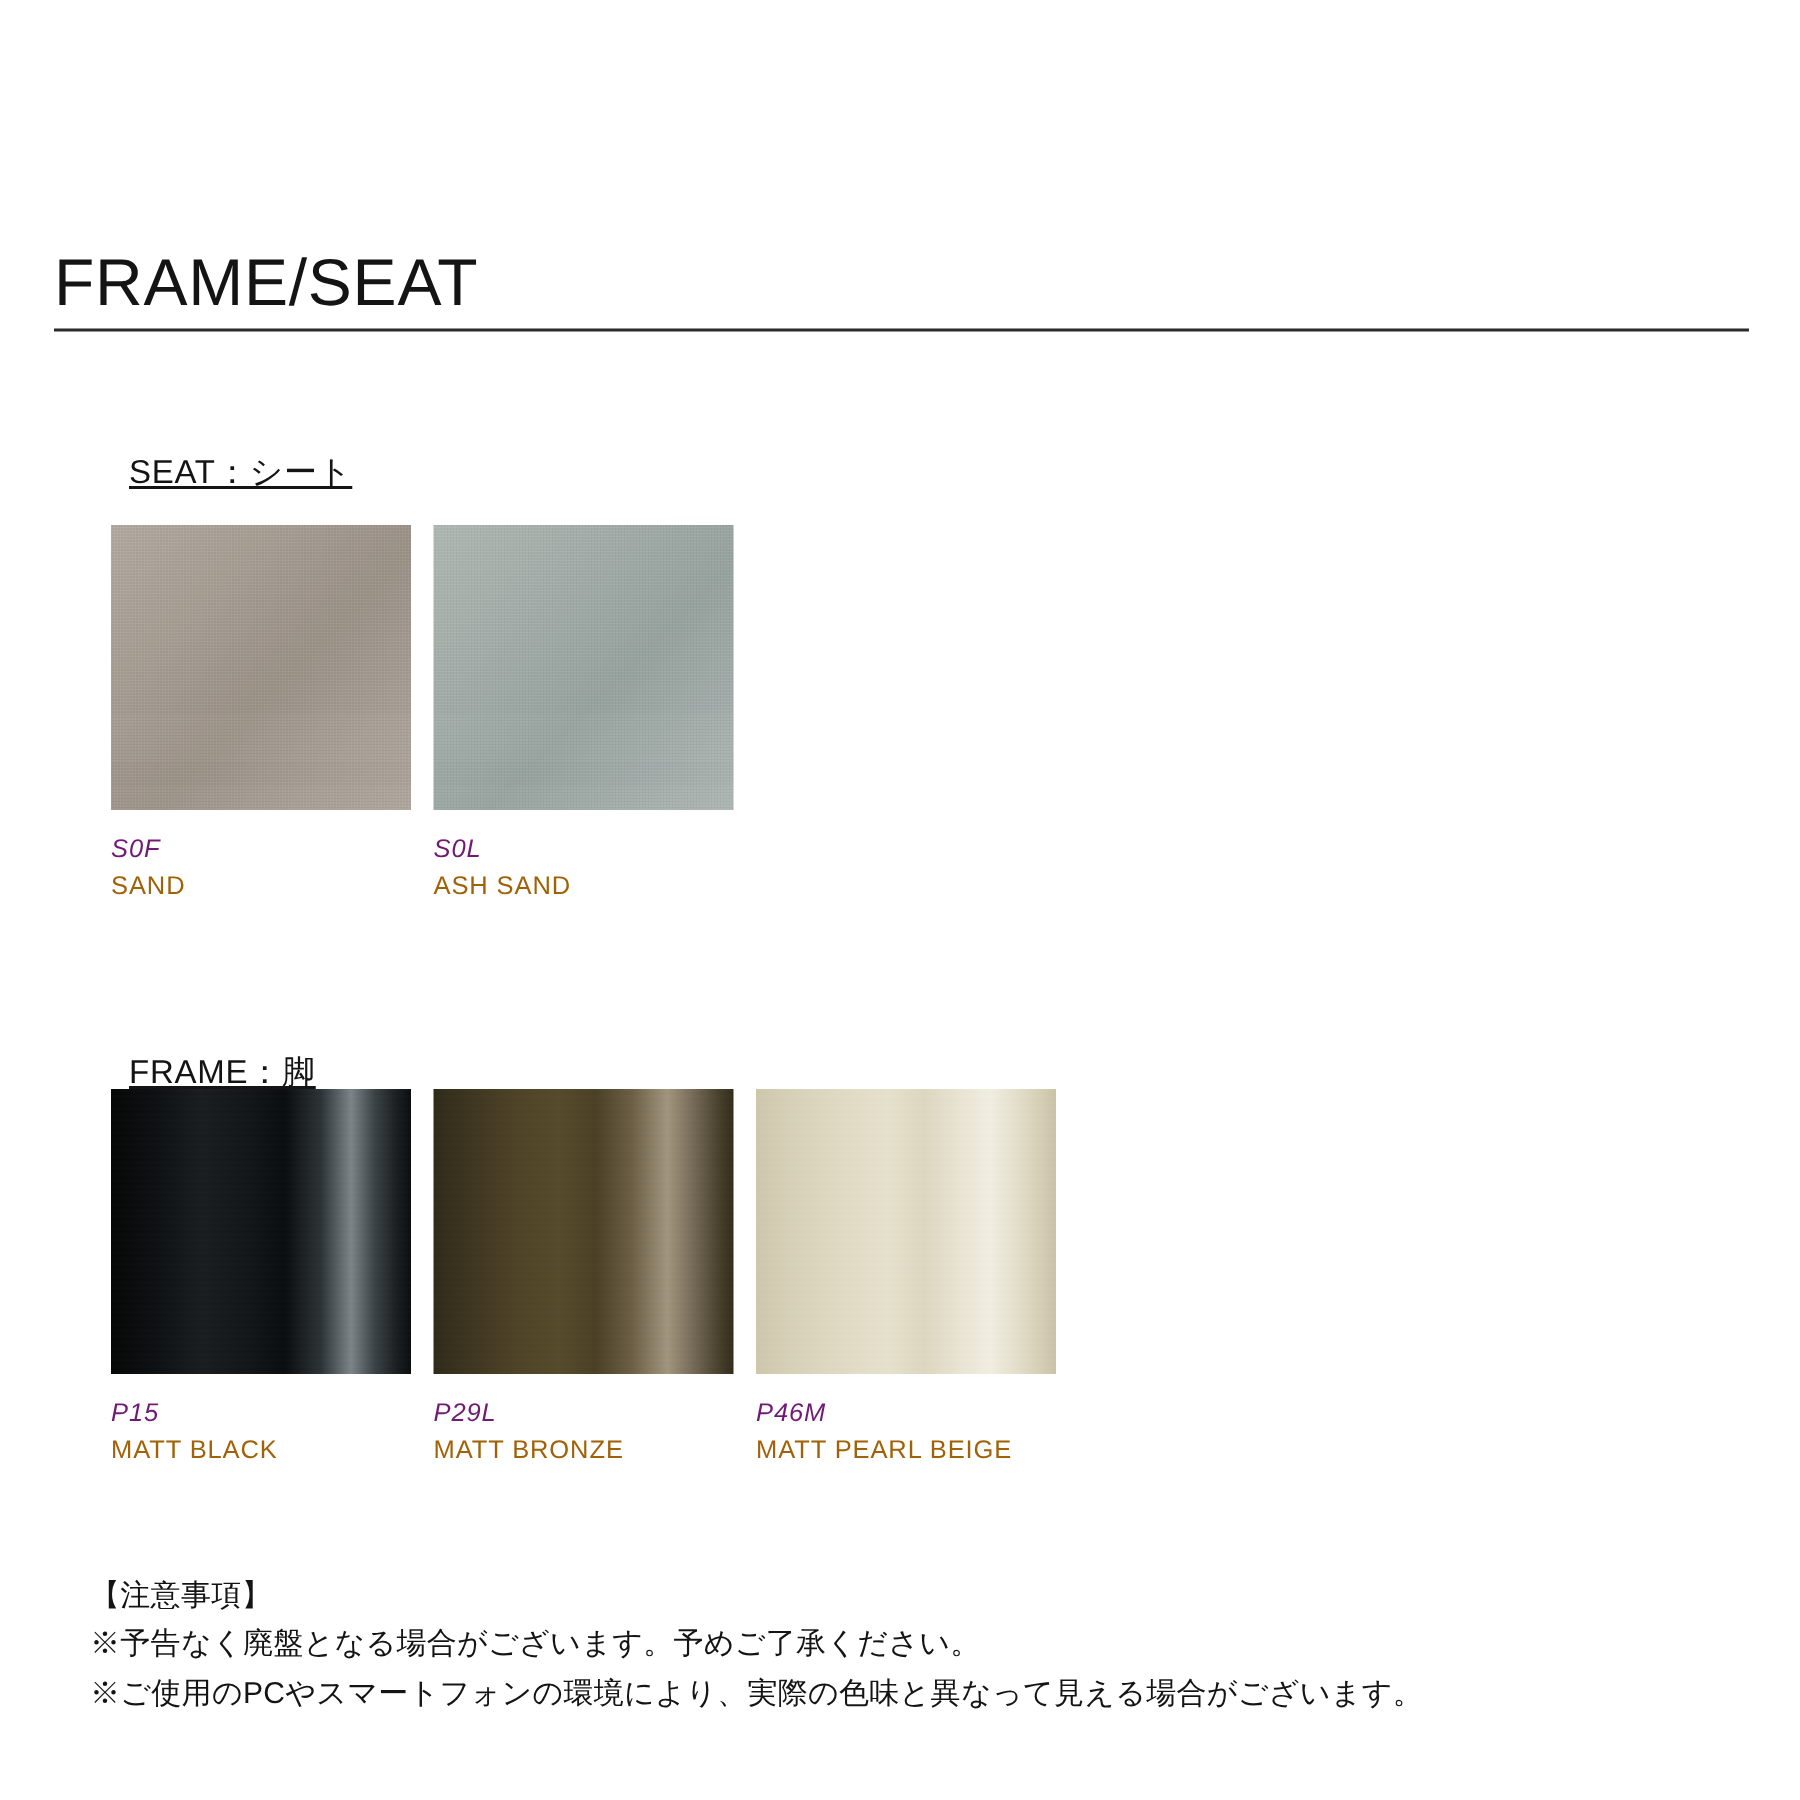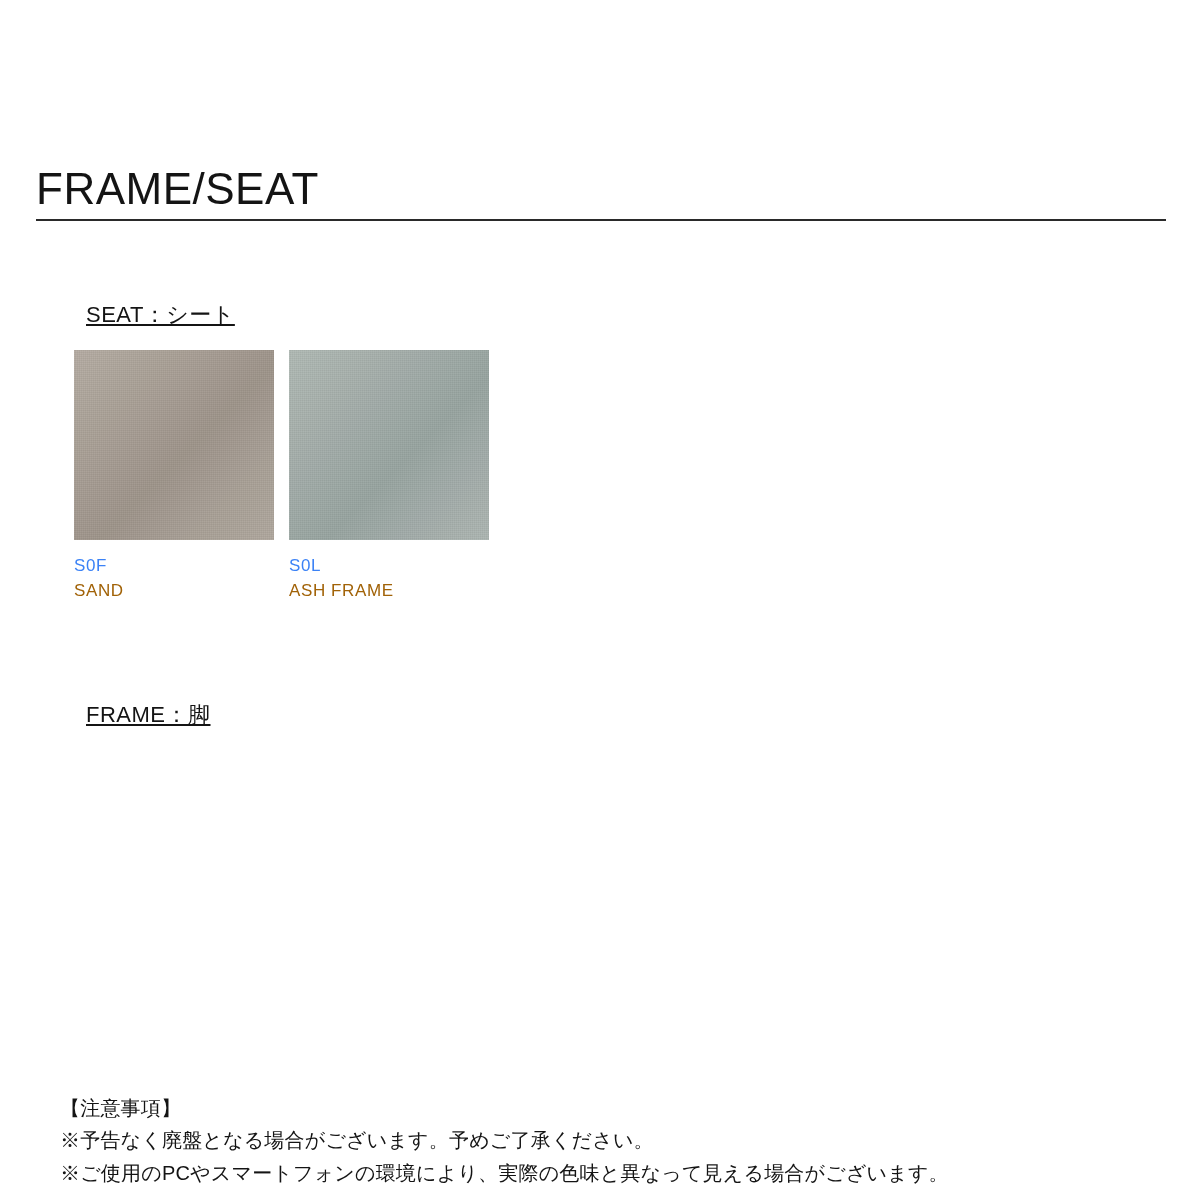--- a/index.html
+++ b/index.html
@@ -85,40 +85,40 @@
   .swatch-chip.metal::after {
     opacity: 0.16;
     background-image:
       repeating-linear-gradient(0deg, rgba(255,255,255,0.05) 0 2px, rgba(0,0,0,0.04) 2px 4px);
   }
 
   .swatch-code {
     margin-top: 14px;
     font-size: 17px;
     letter-spacing: 0.6px;
-    color: #3b82f6;
+    color: #701a75;
     line-height: 1.45;
+    font-style: italic;
   }
   .swatch-name {
     font-size: 17px;
     letter-spacing: 0.6px;
     color: #a16207;
     line-height: 1.45;
   }
 
   
   .notes {
     position: absolute;
     left: 60px;
     top: 1048px;
     font-size: 20px;
     line-height: 1.62;
     color: #141414;
     letter-spacing: 0.2px;
-    margin-top: 44px;
   }
   .notes div { white-space: nowrap; }
 </style>
 </head>
 <body>
 
 <div class="page">
 
   <h1 class="page-title">FRAME/SEAT</h1>
   <div class="title-rule"></div>
@@ -129,27 +129,48 @@
 
     <div class="swatch-item">
       <span class="swatch-chip" style="background:linear-gradient(135deg,#b5aca3 0%,#a9a096 28%,#9e948a 55%,#a8a096 78%,#b0a79e 100%);"></span>
       <div class="swatch-code">S0F</div>
       <div class="swatch-name">SAND</div>
     </div>
 
     <div class="swatch-item">
       <span class="swatch-chip" style="background:linear-gradient(135deg,#b0b9b4 0%,#a4aeaa 30%,#98a4a0 58%,#a3adaa 80%,#adb6b2 100%);"></span>
       <div class="swatch-code">S0L</div>
-      <div class="swatch-name">ASH FRAME</div>
+      <div class="swatch-name">ASH SAND</div>
     </div>
 
   </div>
 
   <div class="section-heading" id="frame-heading">FRAME：脚</div>
 
+  <div class="swatch-row" id="frame-row">
+
+    <div class="swatch-item">
+      <span class="swatch-chip metal" style="background:linear-gradient(90deg,#060606 0%,#0d1012 14%,#191d1f 30%,#121618 46%,#0a0d0f 58%,#2c3336 70%,#7b8488 80%,#3a4144 88%,#1b1f21 95%,#0b0e10 100%);"></span>
+      <div class="swatch-code">P15</div>
+      <div class="swatch-name">MATT BLACK</div>
+    </div>
+
+    <div class="swatch-item">
+      <span class="swatch-chip metal" style="background:linear-gradient(90deg,#2f2a18 0%,#3d3520 12%,#4e4326 28%,#564a2a 42%,#4a4026 54%,#6b5e44 66%,#a2957e 78%,#6d6350 88%,#443c28 96%,#332c1c 100%);"></span>
+      <div class="swatch-code">P29L</div>
+      <div class="swatch-name">MATT BRONZE</div>
+    </div>
+
+    <div class="swatch-item">
+      <span class="swatch-chip metal" style="background:linear-gradient(90deg,#cfc7ac 0%,#d8d1b8 12%,#e0dac4 28%,#e6e1cd 44%,#ddd7c0 56%,#e9e4d3 68%,#f1eee1 78%,#e2ddc9 88%,#d4ccb2 96%,#cbc3a7 100%);"></span>
+      <div class="swatch-code">P46M</div>
+      <div class="swatch-name">MATT PEARL BEIGE</div>
+    </div>
+
+  </div>
 
   <div class="notes">
     <div>【注意事項】</div>
     <div>※予告なく廃盤となる場合がございます。予めご了承ください。</div>
     <div>※ご使用のPCやスマートフォンの環境により、実際の色味と異なって見える場合がございます。</div>
   </div>
 
 </div>
 
 </body></html>

